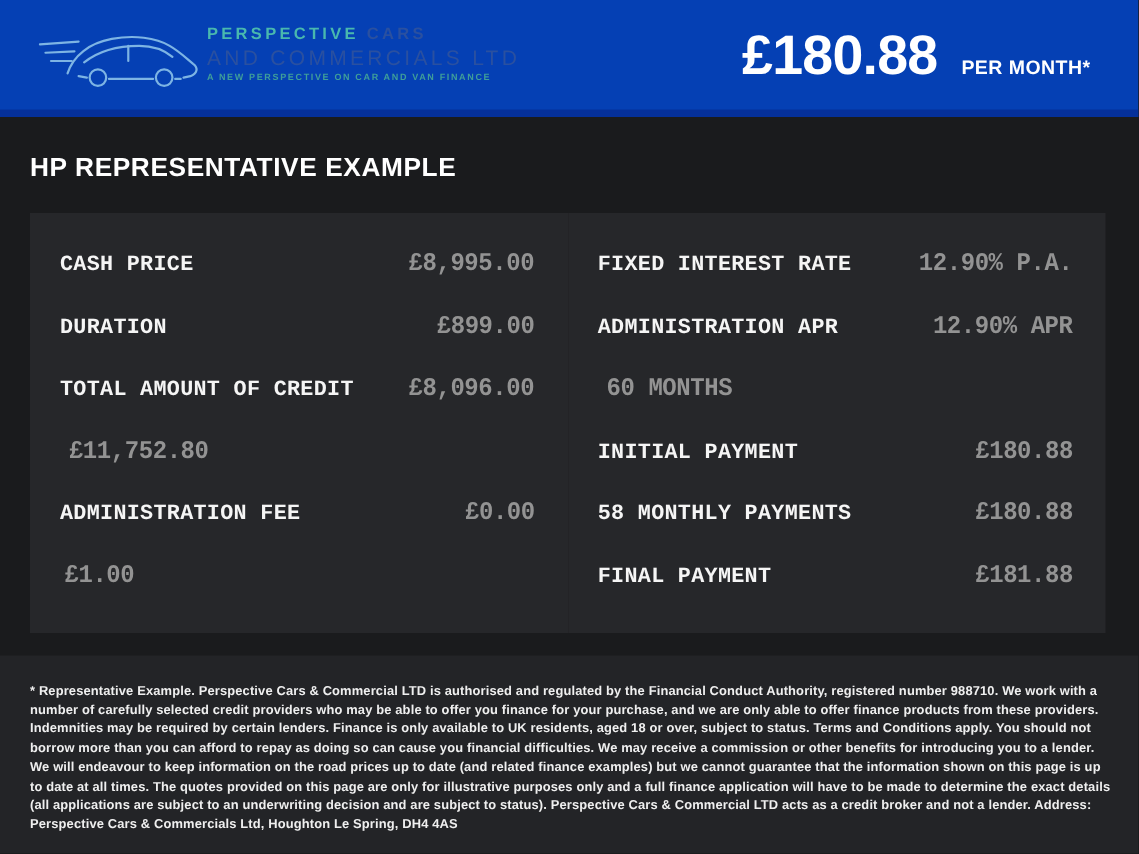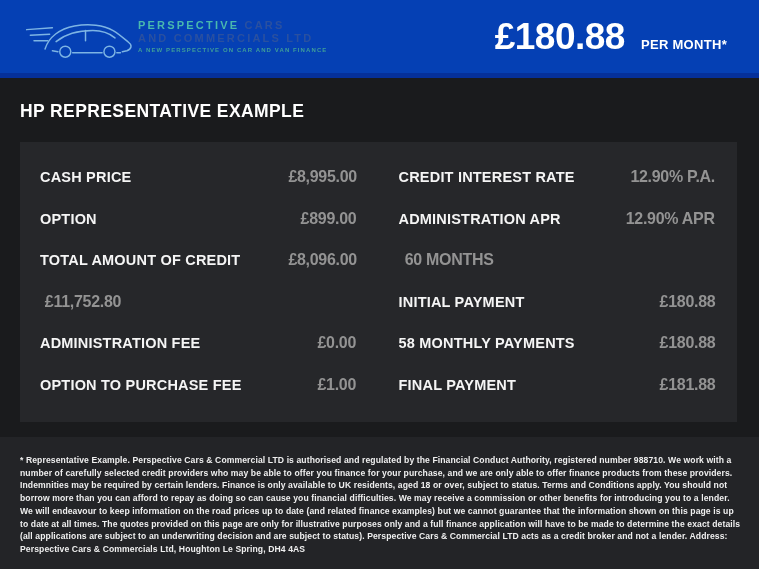--- a/index.html
+++ b/index.html
@@ -18,35 +18,35 @@
     align-items: center;
     justify-content: space-between;
     padding: 0 32px 0 24px;
   }
   .brand { display: flex; align-items: center; cursor: pointer; }
   .brand svg { width: 112px; height: 46px; margin-right: 2px; }
   .brand-text { display: flex; flex-direction: column; line-height: 1.15; }
   .brand-line1 { font-size: 11px; font-weight: bold; letter-spacing: 2.2px; }
   .brand-primary { color: #49b8ae; }
   .brand-secondary { color: #2a50a0; }
-  .brand-line2 { font-size: 11px; font-weight: bold; letter-spacing: 2.2px; color: #2a50a0; }
+  .brand-line2 { font-size: 14px; font-weight: normal; letter-spacing: 2.2px; color: #2a50a0; }
   .brand-tagline { font-size: 6px; font-weight: bold; letter-spacing: 1.1px; color: #3f9e99; margin-top: 3px; }
   .price-group { display: flex; align-items: baseline; color: #ffffff; }
   .price-amount { font-size: 37px; font-weight: bold; letter-spacing: -0.5px; }
   .price-suffix { font-size: 13px; font-weight: bold; margin-left: 16px; letter-spacing: 0.3px; }
   
   .main { background: #1a1b1d; height: 359px; }
   .page-title {
     color: #ffffff;
     font-size: 17.5px;
     font-weight: bold;
     letter-spacing: 0.4px;
     padding: 23px 4px 0 20px;
   }
-  .panels { display: flex; margin: 20px 22px 0 20px; }
+  .panels { display: flex; margin: 20px 22px 0 20px; font-family: Liberation Mono, monospace; }
   .panel {
     flex: 1;
     background: #26272a;
     padding: 25px 22px 18px 20px;
     height: 280px;
   }
   .row {
     display: flex;
     justify-content: space-between;
     align-items: baseline;
@@ -123,43 +123,42 @@
 <div class="main">
   <div class="page-title">HP REPRESENTATIVE EXAMPLE</div>
   <div class="panels">
 
     <div class="panel">
       <div class="row">
         <span class="row-label">CASH PRICE</span>
         <span class="row-value">£8,995.00</span>
       </div>
       <div class="row">
-        <span class="row-label">OPTION</span>
+        <span class="row-label">DURATION</span>
         <span class="row-value">£899.00</span>
       </div>
       <div class="row">
         <span class="row-label">TOTAL AMOUNT OF CREDIT</span>
         <span class="row-value">£8,096.00</span>
       </div>
       <div class="row">
         <span class="row-value">£11,752.80</span>
       </div>
       <div class="row">
         <span class="row-label">ADMINISTRATION FEE</span>
         <span class="row-value">£0.00</span>
       </div>
       <div class="row">
-        <span class="row-label">OPTION TO PURCHASE FEE</span>
         <span class="row-value">£1.00</span>
       </div>
     </div>
 
     <div class="panel">
       <div class="row">
-        <span class="row-label">CREDIT INTEREST RATE</span>
+        <span class="row-label">FIXED INTEREST RATE</span>
         <span class="row-value">12.90% P.A.</span>
       </div>
       <div class="row">
         <span class="row-label">ADMINISTRATION APR</span>
         <span class="row-value">12.90% APR</span>
       </div>
       <div class="row">
         <span class="row-value">60 MONTHS</span>
       </div>
       <div class="row">

